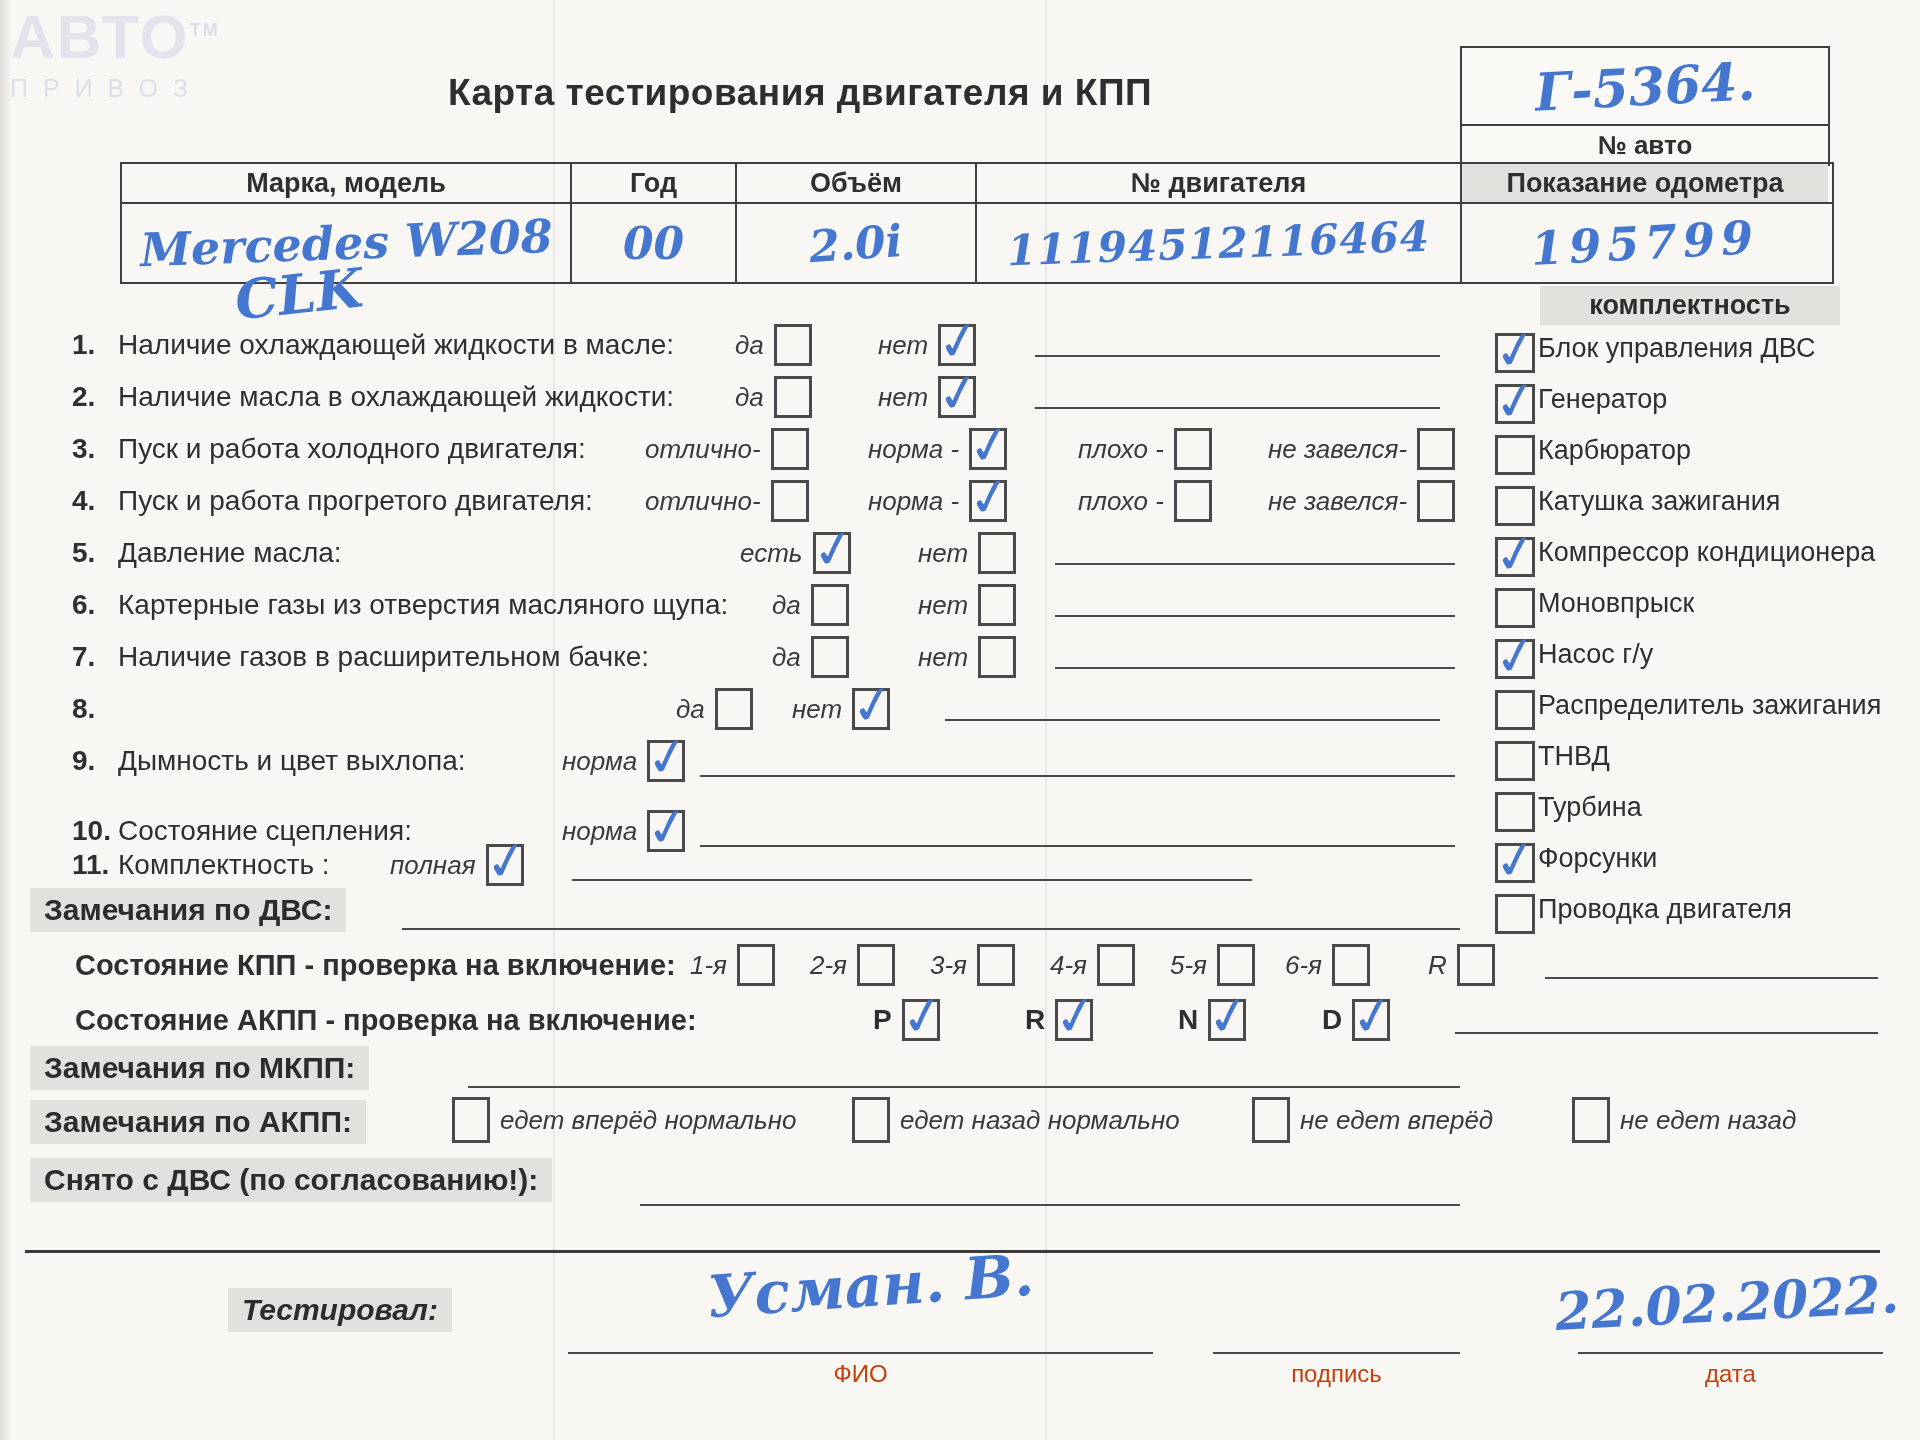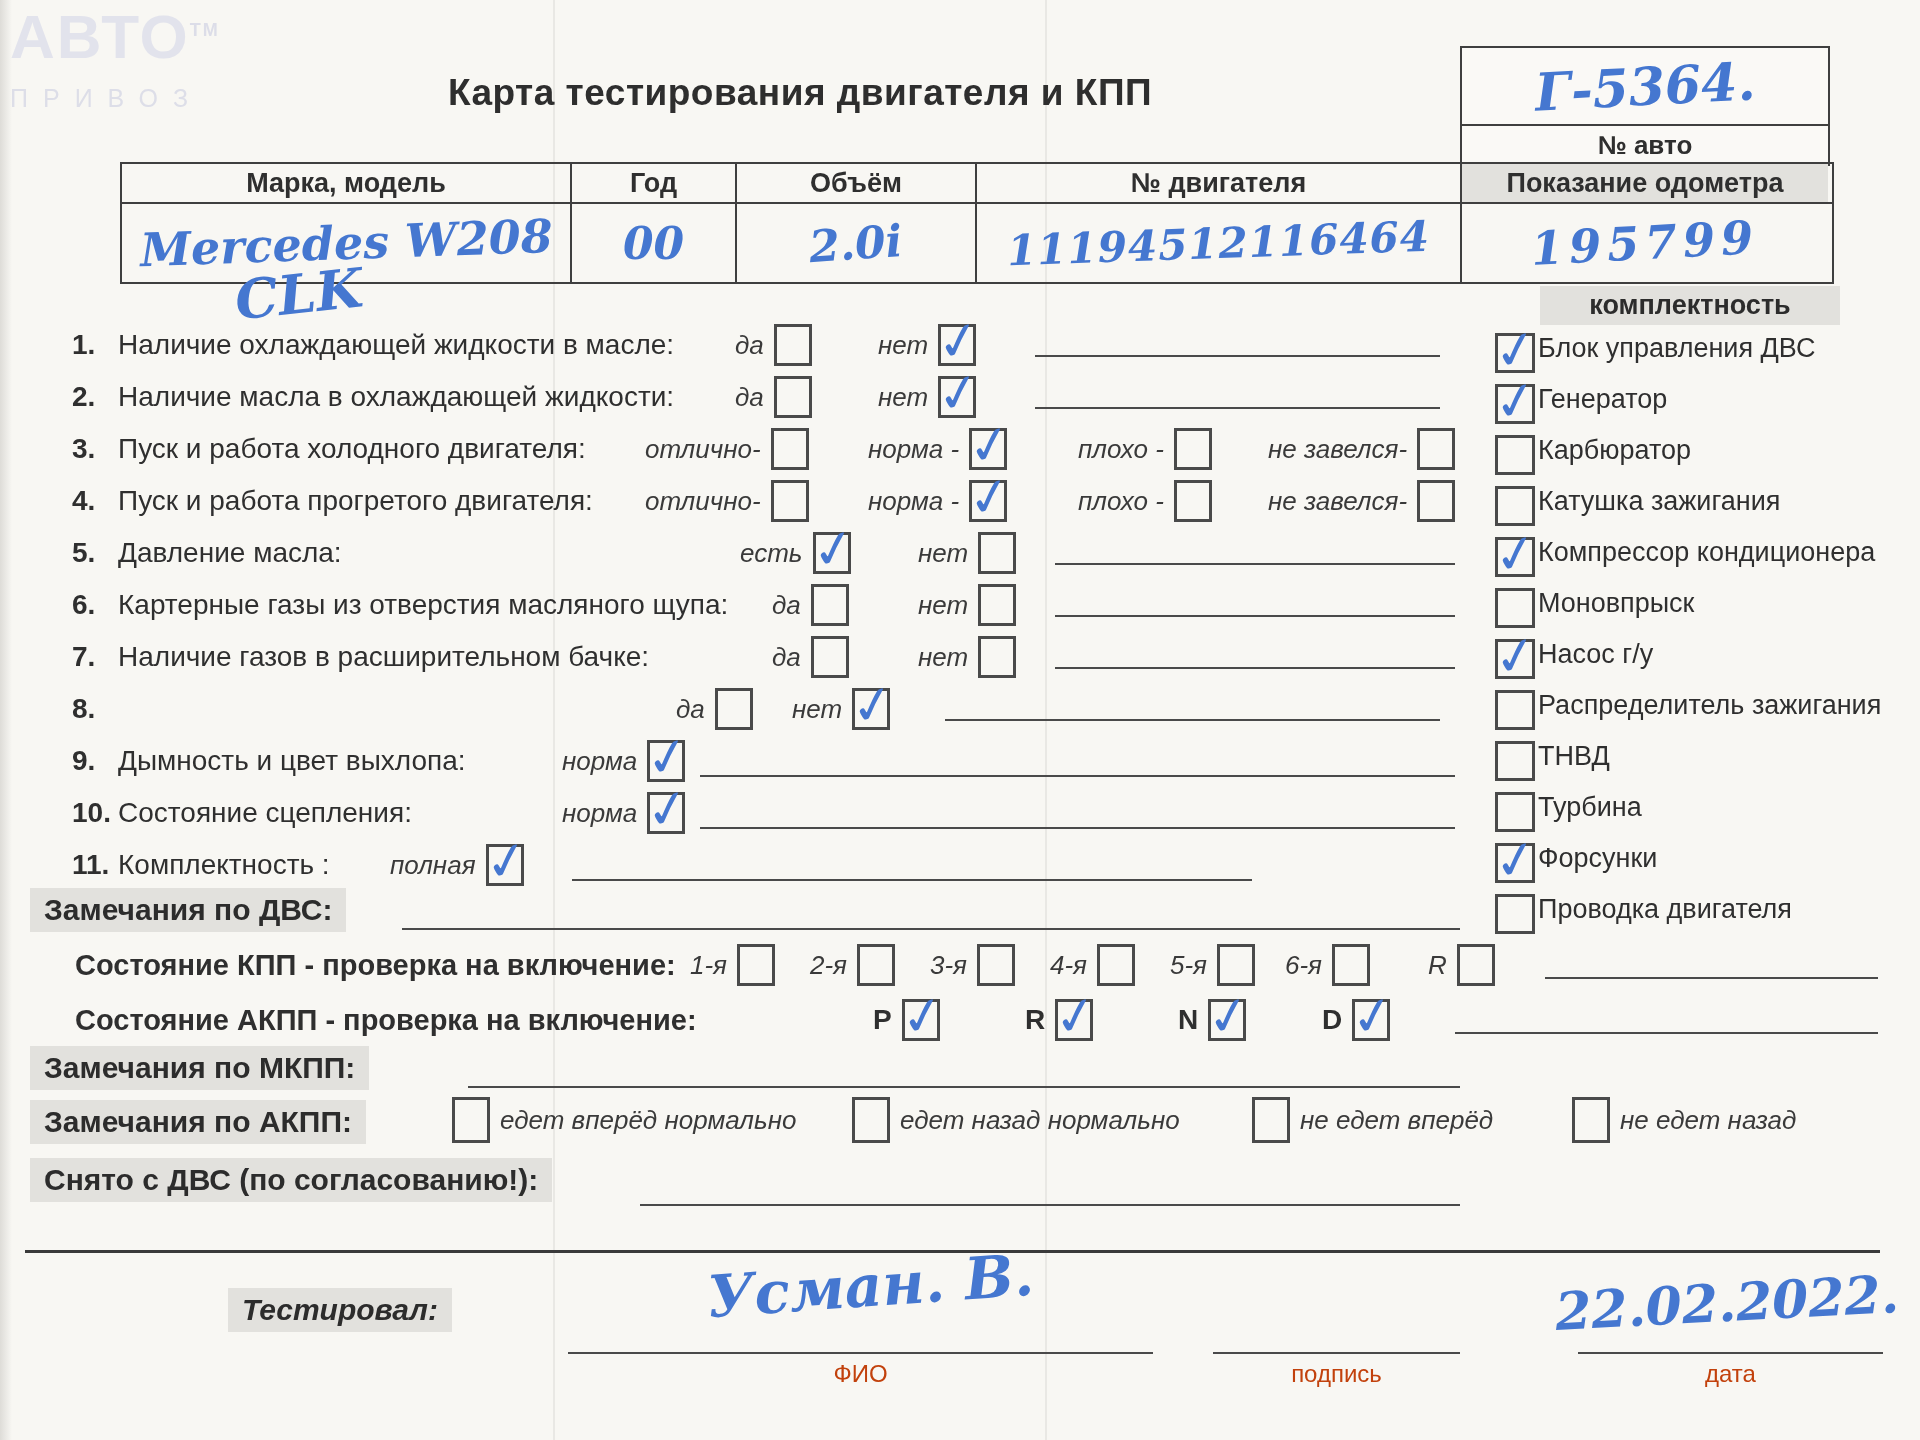--- a/index.html
+++ b/index.html
@@ -6,21 +6,21 @@
   .page{position:relative;width:1920px;height:1440px;background:#f8f7f3;overflow:hidden;
         font-family:"Liberation Sans",sans-serif;color:#333;}
   .edgeL{position:absolute;left:0;top:0;bottom:0;width:12px;
          background:linear-gradient(90deg,rgba(60,55,50,.14),rgba(60,55,50,0));}
   .crease{position:absolute;top:0;bottom:0;width:2px;background:rgba(110,105,95,.10);}
 
   
   .logo{position:absolute;left:10px;top:6px;color:#e2e3ec;}
   .logo .l1{font-size:62px;font-weight:bold;letter-spacing:2px;line-height:1;}
   .logo .tm{font-size:18px;vertical-align:super;color:#dcdde8;letter-spacing:2px;}
-  .logo .l2{font-size:25px;letter-spacing:15px;color:#dddee8;margin-top:16px;}
+  .logo .l2{font-size:25px;letter-spacing:15px;color:#dddee8;margin-top:6px;}
 
   .title{position:absolute;left:330px;top:72px;width:940px;text-align:center;
          font-size:37px;font-weight:bold;color:#2e2e2e;letter-spacing:.5px;}
 
   
   .hw{font-family:"DejaVu Serif",serif;font-style:italic;font-weight:bold;color:#4577d0;white-space:nowrap;}
 
   
   .vtable{position:absolute;left:120px;top:162px;width:1710px;border:2px solid #3f3f3f;}
   .vrow{display:flex;}
@@ -283,21 +283,21 @@
   </div>
   <div class="trow" style="top:735px;">
     <span class="num">9.</span>
     <span class="lbl">Дымность и цвет выхлопа:</span>
     <span class="opt" style="left:562px;">
         <span class="olab">норма</span>
         <span class="cb checked"></span>
       </span>
     <span class="uline" style="left:700px;width:755px;top:40px;"></span>
   </div>
-  <div class="trow" style="top:787px;">
+  <div class="trow" style="top:805px;">
     <span class="num">10.</span>
     <span class="lbl">Состояние сцепления:</span>
     <span class="opt" style="left:562px;">
         <span class="olab">норма</span>
         <span class="cb checked"></span>
       </span>
     <span class="uline" style="left:700px;width:755px;top:40px;"></span>
   </div>
   <div class="trow" style="top:839px;">
     <span class="num">11.</span>

